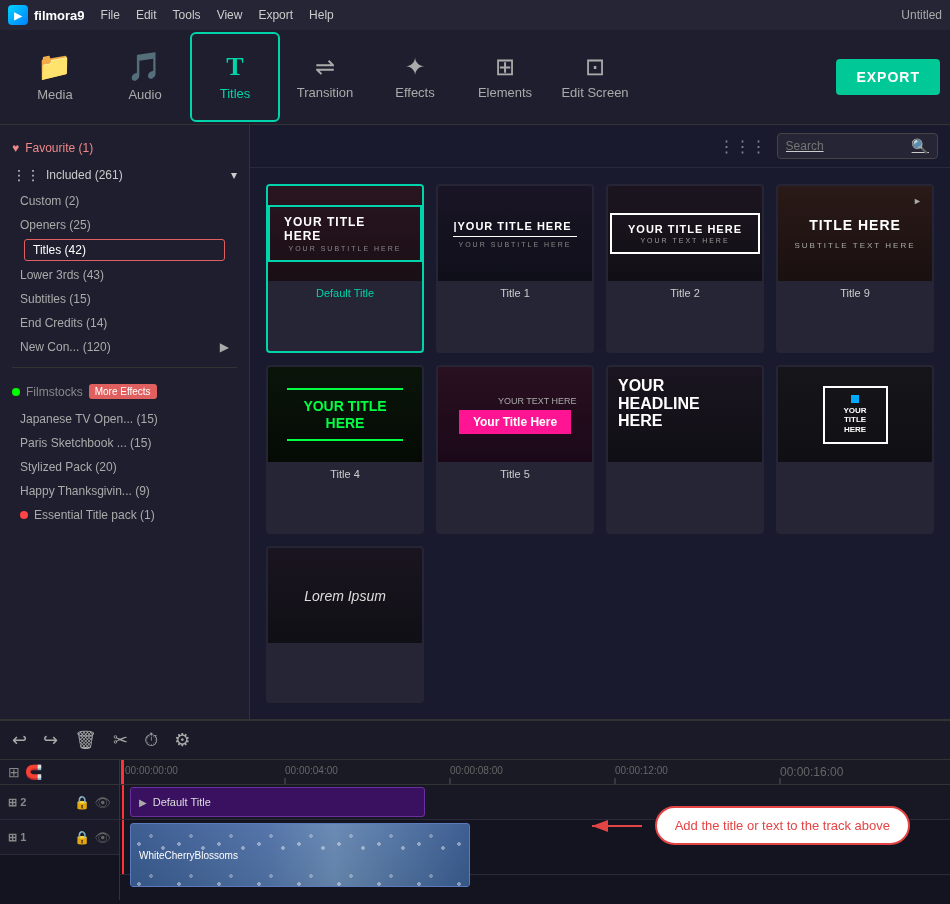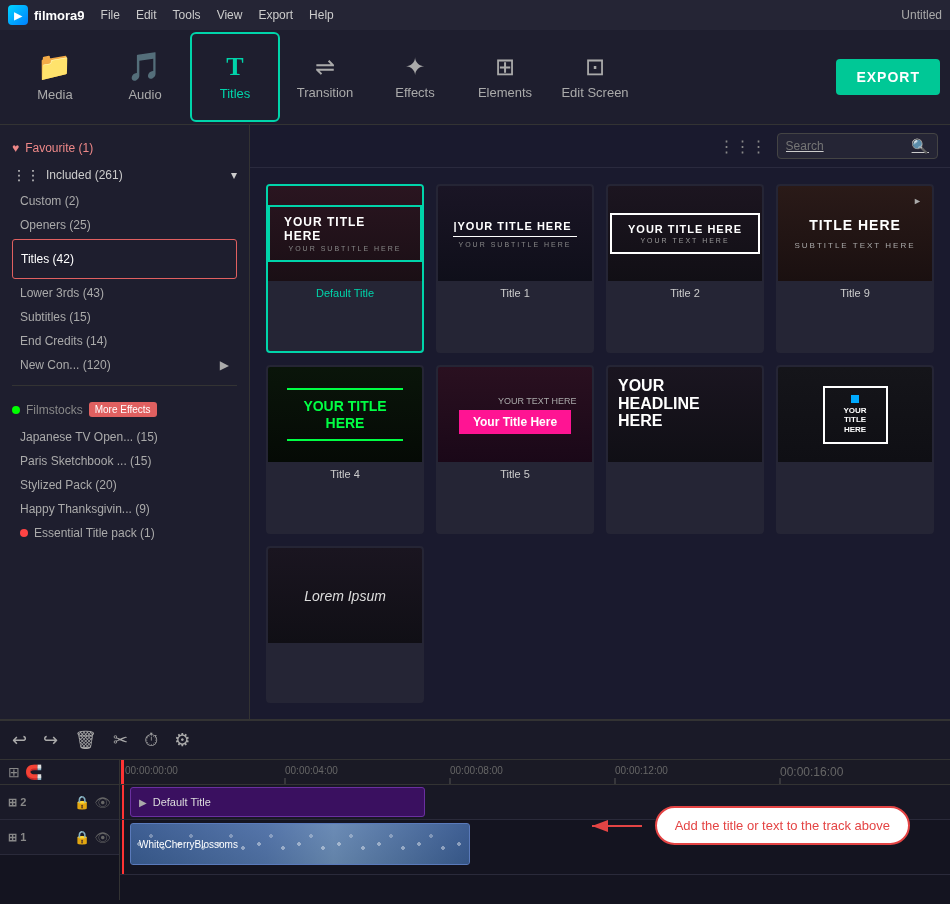--- a/index.html
+++ b/index.html
@@ -23,21 +23,21 @@
 
     
     .main { display: flex; height: calc(904px - 30px - 95px - 185px); }
 
     
     .sidebar { width: 250px; background: #1e1e2e; border-right: 1px solid #333; overflow-y: auto; padding: 10px 0; flex-shrink: 0; }
     .favourite-item { display: flex; align-items: center; gap: 6px; padding: 6px 12px; color: #e88; font-size: 12px; cursor: pointer; }
     .section-header { display: flex; align-items: center; gap: 6px; padding: 6px 12px; color: #ccc; font-size: 12px; cursor: pointer; }
     .section-header .expand { margin-left: auto; }
     .sidebar-item { padding: 5px 20px; color: #aaa; font-size: 12px; cursor: pointer; }
-    .sidebar-item.active { color: #fff; border: 1px solid #e06060; border-radius: 3px; margin: 2px 12px; padding: 12px 8px; }
+    .sidebar-item.active { color: #fff; border: 1px solid #e06060; border-radius: 3px; margin: 2px 24px; padding: 3px 8px; }
     .filmstocks { display: flex; align-items: center; gap: 6px; padding: 8px 12px; color: #888; font-size: 12px; }
     .more-effects-badge { background: #e06060; color: white; font-size: 10px; padding: 2px 6px; border-radius: 3px; cursor: pointer; }
     .green-dot { width: 8px; height: 8px; background: #0f0; border-radius: 50%; flex-shrink: 0; }
     .red-dot { width: 8px; height: 8px; background: #f44; border-radius: 50%; flex-shrink: 0; }
     .sidebar-divider { height: 1px; background: #333; margin: 8px 12px; }
 
     
     .content { flex: 1; background: #1a1a2e; display: flex; flex-direction: column; }
     .content-header { display: flex; align-items: center; justify-content: flex-end; padding: 8px 12px; gap: 10px; border-bottom: 1px solid #2a2a3e; }
     .grid-icon { color: #888; font-size: 16px; cursor: pointer; }
@@ -337,21 +337,21 @@
 
         <div style="position: absolute; left: 2px; top: 0; width: 2px; height: 100%; background: #ff3333;"></div>
         <div class="track-clip title-clip" style="left: 10px; width: 295px;">
           <span style="font-size: 10px; color: #aaa; margin-right: 6px;">▶</span>
           <span>Default Title</span>
         </div>
       </div>
 
       <div class="track-row" style="background: #141420; position: relative; height: 55px;">
         <div style="position: absolute; left: 2px; top: 0; width: 2px; height: 100%; background: #ff3333;"></div>
-        <div class="track-clip video-clip" style="left: 10px; width: 340px; height: 42px; top: 3px; overflow: hidden;">
+        <div class="track-clip video-clip" style="left: 10px; width: 340px; height: 64px; top: 3px; overflow: hidden;">
 
           <div style="position: absolute; left: 0; top: 0; width: 100%; height: 100%; background: linear-gradient(90deg, #3a5a8a 0%, #5a7aaa 40%, #7a9abb 60%, #3a5a8a 100%); opacity: 0.7;"></div>
           <div style="position: absolute; left: 0; top: 0; width: 100%; height: 100%; background-image: radial-gradient(circle at 20% 50%, rgba(255,255,255,0.4) 2px, transparent 2px), radial-gradient(circle at 50% 30%, rgba(255,255,255,0.3) 2px, transparent 2px), radial-gradient(circle at 80% 60%, rgba(255,255,255,0.4) 2px, transparent 2px); background-size: 40px 40px;"></div>
           <span style="position: relative; z-index: 2; font-size: 10px; color: white; font-weight: 500;">WhiteCherryBlossoms</span>
         </div>
       </div>
 
       <div style="flex: 1; background: #141420;"></div>
 
       <div style="position: absolute; right: 40px; bottom: 55px; display: flex; align-items: center; gap: 8px; z-index: 20;">

